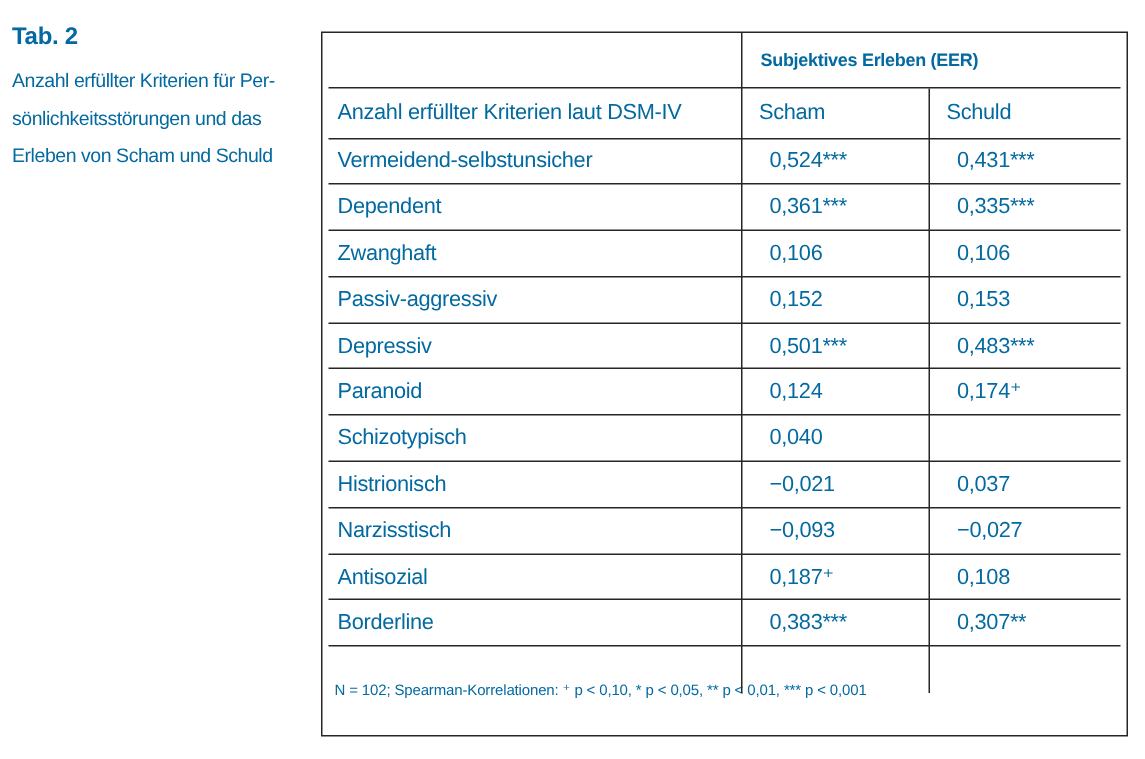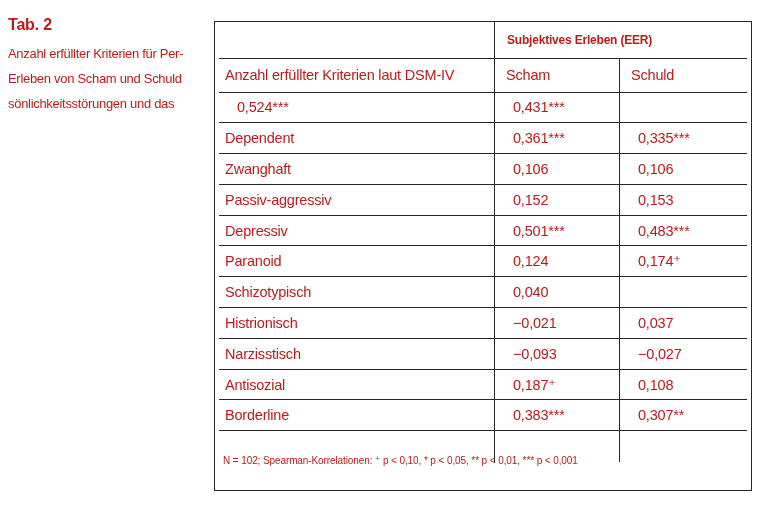--- a/index.html
+++ b/index.html
@@ -6,21 +6,21 @@
     margin: 0;
     padding: 0;
     background: #ffffff;
   }
   .page {
     position: relative;
     width: 763px;
     height: 506px;
     background: #ffffff;
     font-family: "Liberation Sans", "DejaVu Sans", sans-serif;
-    color: #b91c1c;
+    color: #0369a1;
     overflow: hidden;
   }
 
   
   .caption {
     position: absolute;
     left: 8px;
     top: 14px;
     width: 204px;
   }
@@ -109,40 +109,41 @@
   }
 </style>
 </head>
 <body>
 
 <div class="page">
 
   <div class="caption">
     <div class="caption-label">Tab. 2</div>
     <div class="caption-line">Anzahl erfüllter Kriterien für Per-</div>
+    <div class="caption-line">sönlichkeitsstörungen und das</div>
     <div class="caption-line">Erleben von Scham und Schuld</div>
-    <div class="caption-line">sönlichkeitsstörungen und das</div>
   </div>
 
   <div class="table-box">
     <div class="vline vline-1"></div>
     <div class="vline vline-2"></div>
 
     <div class="hrow header1">
       <div class="cell label-cell"></div>
       <div class="cell span-header">Subjektives Erleben (EER)</div>
     </div>
 
     <div class="hrow header2">
       <div class="cell label-cell">Anzahl erfüllter Kriterien laut DSM-IV</div>
       <div class="cell head-val">Scham</div>
       <div class="cell head-val">Schuld</div>
     </div>
 
     <div class="hrow drow">
+      <div class="cell label-cell">Vermeidend-selbstunsicher</div>
       <div class="cell val">0,524***</div>
       <div class="cell val">0,431***</div>
     </div>
 
     <div class="hrow drow">
       <div class="cell label-cell">Dependent</div>
       <div class="cell val">0,361***</div>
       <div class="cell val">0,335***</div>
     </div>
 

